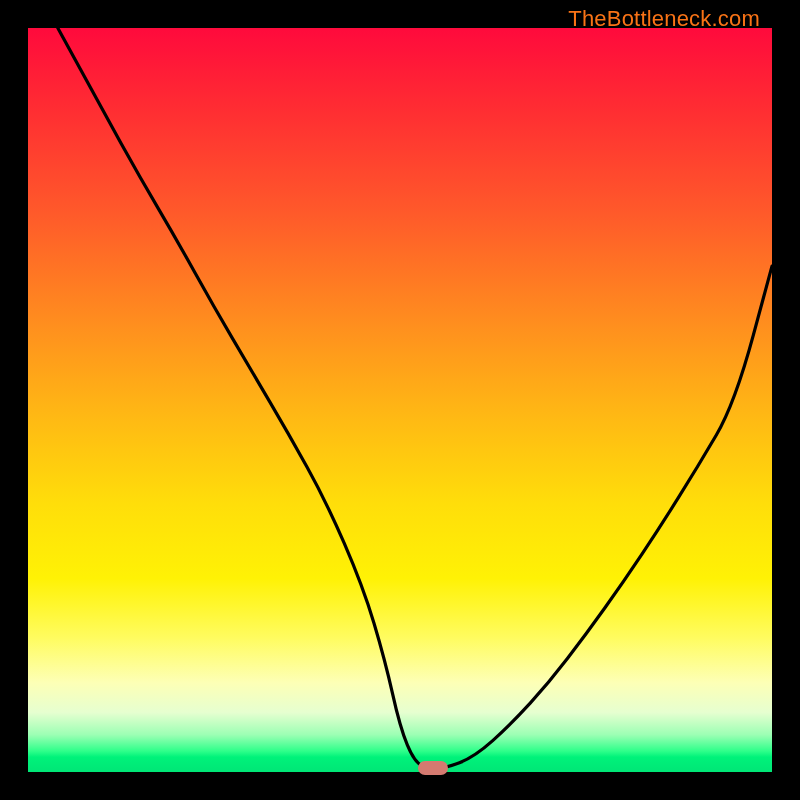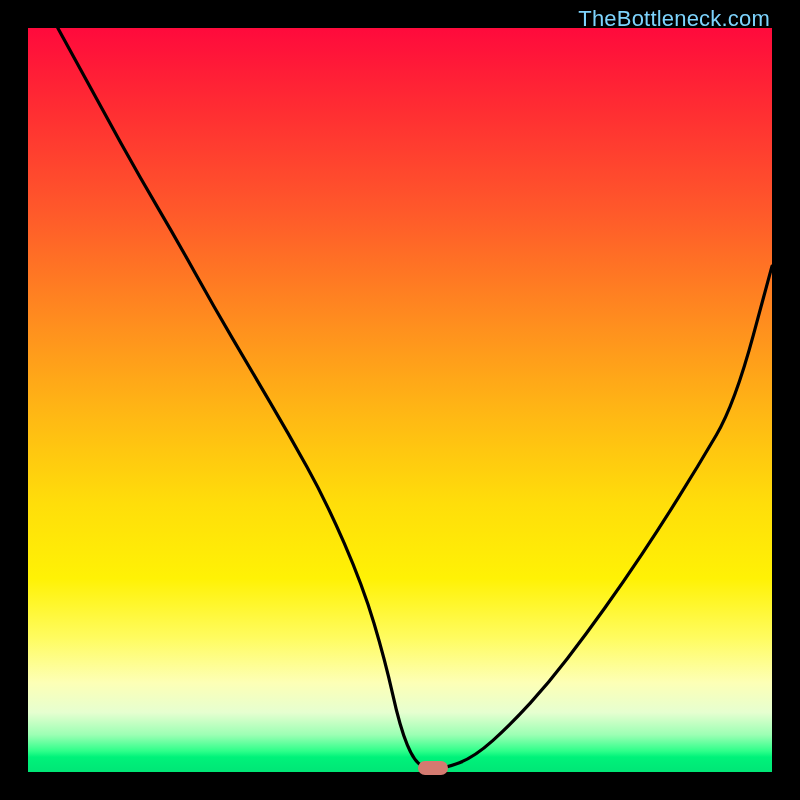--- a/index.html
+++ b/index.html
@@ -37,22 +37,22 @@
       #e6ffd0 92%,
       #9cffb4 95%,
       #2eff8a 97.2%,
       #00f27a 98%,
       #00e676 100%
     );
   }
   .watermark {
     position: absolute;
     top: 6px;
-    right: 30px;
-    color: #7dd3fc;
+    right: 40px;
+    color: #f97316;
     font-size: 22px;
     letter-spacing: 0.2px;
     font-weight: 400;
   }
   svg.curve {
     position: absolute;
     inset: 0;
     width: 100%;
     height: 100%;
     overflow: visible;

